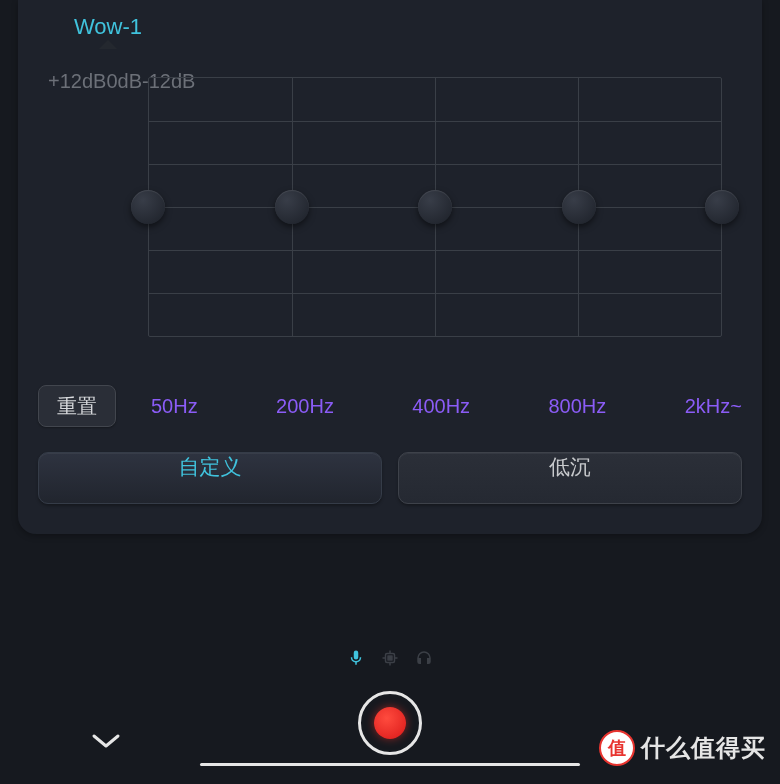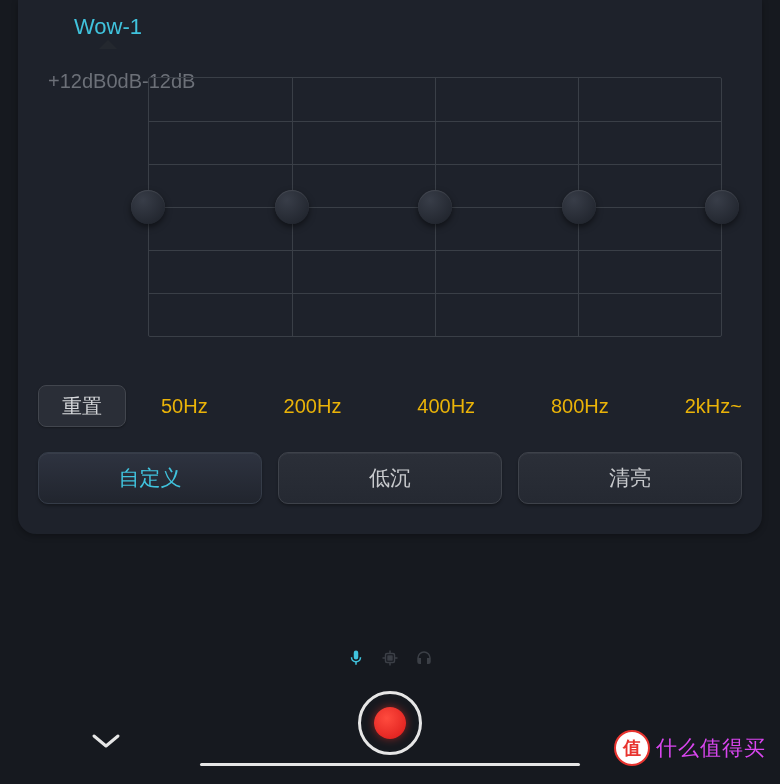--- a/index.html
+++ b/index.html
@@ -105,56 +105,55 @@
       top: 50%;
       cursor: pointer;
     }
     .freq-row {
       display: flex;
       align-items: center;
       margin: 10px 20px 0 20px;
       height: 48px;
     }
     .reset-btn {
-      width: 88px;
+      width: 78px;
       height: 42px;
       background: #2a2e37;
       border: 1px solid #42464e;
       border-radius: 8px;
       color: #d8dadd;
       font-size: 20px;
       display: flex;
       align-items: center;
       justify-content: center;
       cursor: pointer;
       box-shadow: 0 1px 2px rgba(0,0,0,0.3);
     }
     .freq-labels {
       flex: 1;
       display: flex;
       justify-content: space-between;
       padding-left: 35px;
-      color: #eab308;
+      color: #8b5cf6;
       font-size: 20px;
     }
     .preset-row {
       display: flex;
       margin: 22px 20px 0 20px;
       gap: 16px;
     }
     .preset-btn {
       flex: 1;
       height: 52px;
       background: linear-gradient(to bottom, #2b2f38, #252932);
       border: 1px solid #3e424a;
       border-radius: 10px;
       color: #c8cacd;
       font-size: 21px;
       display: flex;
-      align-items: center;
       justify-content: center;
       cursor: pointer;
       box-shadow: 0 2px 3px rgba(0,0,0,0.3), inset 0 1px 0 rgba(255,255,255,0.05);
     }
     .preset-btn.active {
       color: #40c3dd;
       background: linear-gradient(to bottom, #2e3340, #21252e);
       border-color: #353c48;
     }
     .bottom-area {
@@ -239,23 +238,23 @@
       background: #fff;
       color: #e8342f;
       font-weight: bold;
       font-size: 18px;
       display: flex;
       align-items: center;
       justify-content: center;
       border: 2px solid #e8342f;
     }
     .wm-text {
-      color: #d946ef;
-      font-size: 21px;
-      font-weight: normal;
+      color: #e5e5e5;
+      font-size: 24px;
+      font-weight: bold;
       letter-spacing: 1px;
     }
   </style>
 </head>
 <body>
 
 <div class="eq-panel">
 
   <div class="tab-area">
     <div class="tab">
@@ -309,23 +308,20 @@
       <span>2kHz~</span>
     </div>
   </div>
 
   <div class="preset-row">
     <div class="preset-btn active">
       <span>自定义</span>
     </div>
     <div class="preset-btn">
       <span>低沉</span>
-    </div>
-    <div class="preset-btn">
-      <span>清亮</span>
     </div>
   </div>
 
 </div>
 
 <div class="bottom-area">
 
   <div class="status-icons">
     <svg class="status-icon mic-icon" viewBox="0 0 24 24">
       <path d="M12 14a3 3 0 0 0 3-3V5a3 3 0 0 0-6 0v6a3 3 0 0 0 3 3zm5-3a5 5 0 0 1-10 0H5a7 7 0 0 0 6 6.92V21h2v-3.08A7 7 0 0 0 19 11h-2z"></path>

